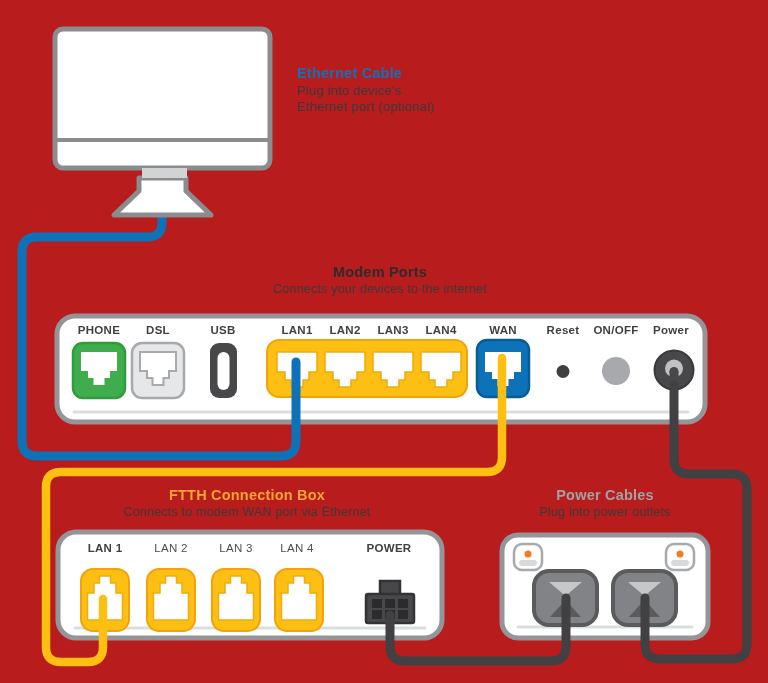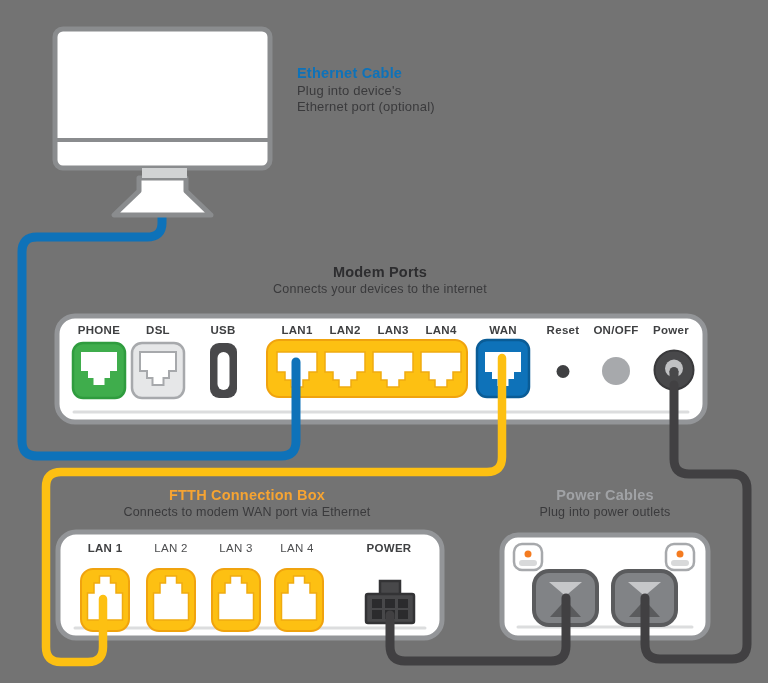--- a/index.html
+++ b/index.html
@@ -1,17 +1,17 @@
 <!DOCTYPE html>
 <html><head>
 <meta charset="utf-8">
 <style>
   html,body{margin:0;padding:0;background:#ffffff;}
   .canvas{
-    position:relative;width:768px;height:683px;background:#737373;
+    position:relative;width:768px;height:683px;background:#b91c1c;
     font-family:"Liberation Sans", sans-serif;overflow:hidden;
   }
   svg{position:absolute;left:0;top:0;}
   text{font-family:"Liberation Sans", sans-serif;}
   .port-label{font-size:11.5px;font-weight:bold;fill:#3f4042;letter-spacing:.3px;}
   .port-label-light{font-size:11.5px;font-weight:normal;fill:#4d4e50;letter-spacing:.3px;}
   .section-title{font-size:14.5px;font-weight:bold;letter-spacing:.2px;}
   .section-sub{font-size:12.5px;fill:#3a3a3c;letter-spacing:.2px;}
   .desc-line{font-size:13px;fill:#3a3a3c;letter-spacing:.2px;}
 </style>

